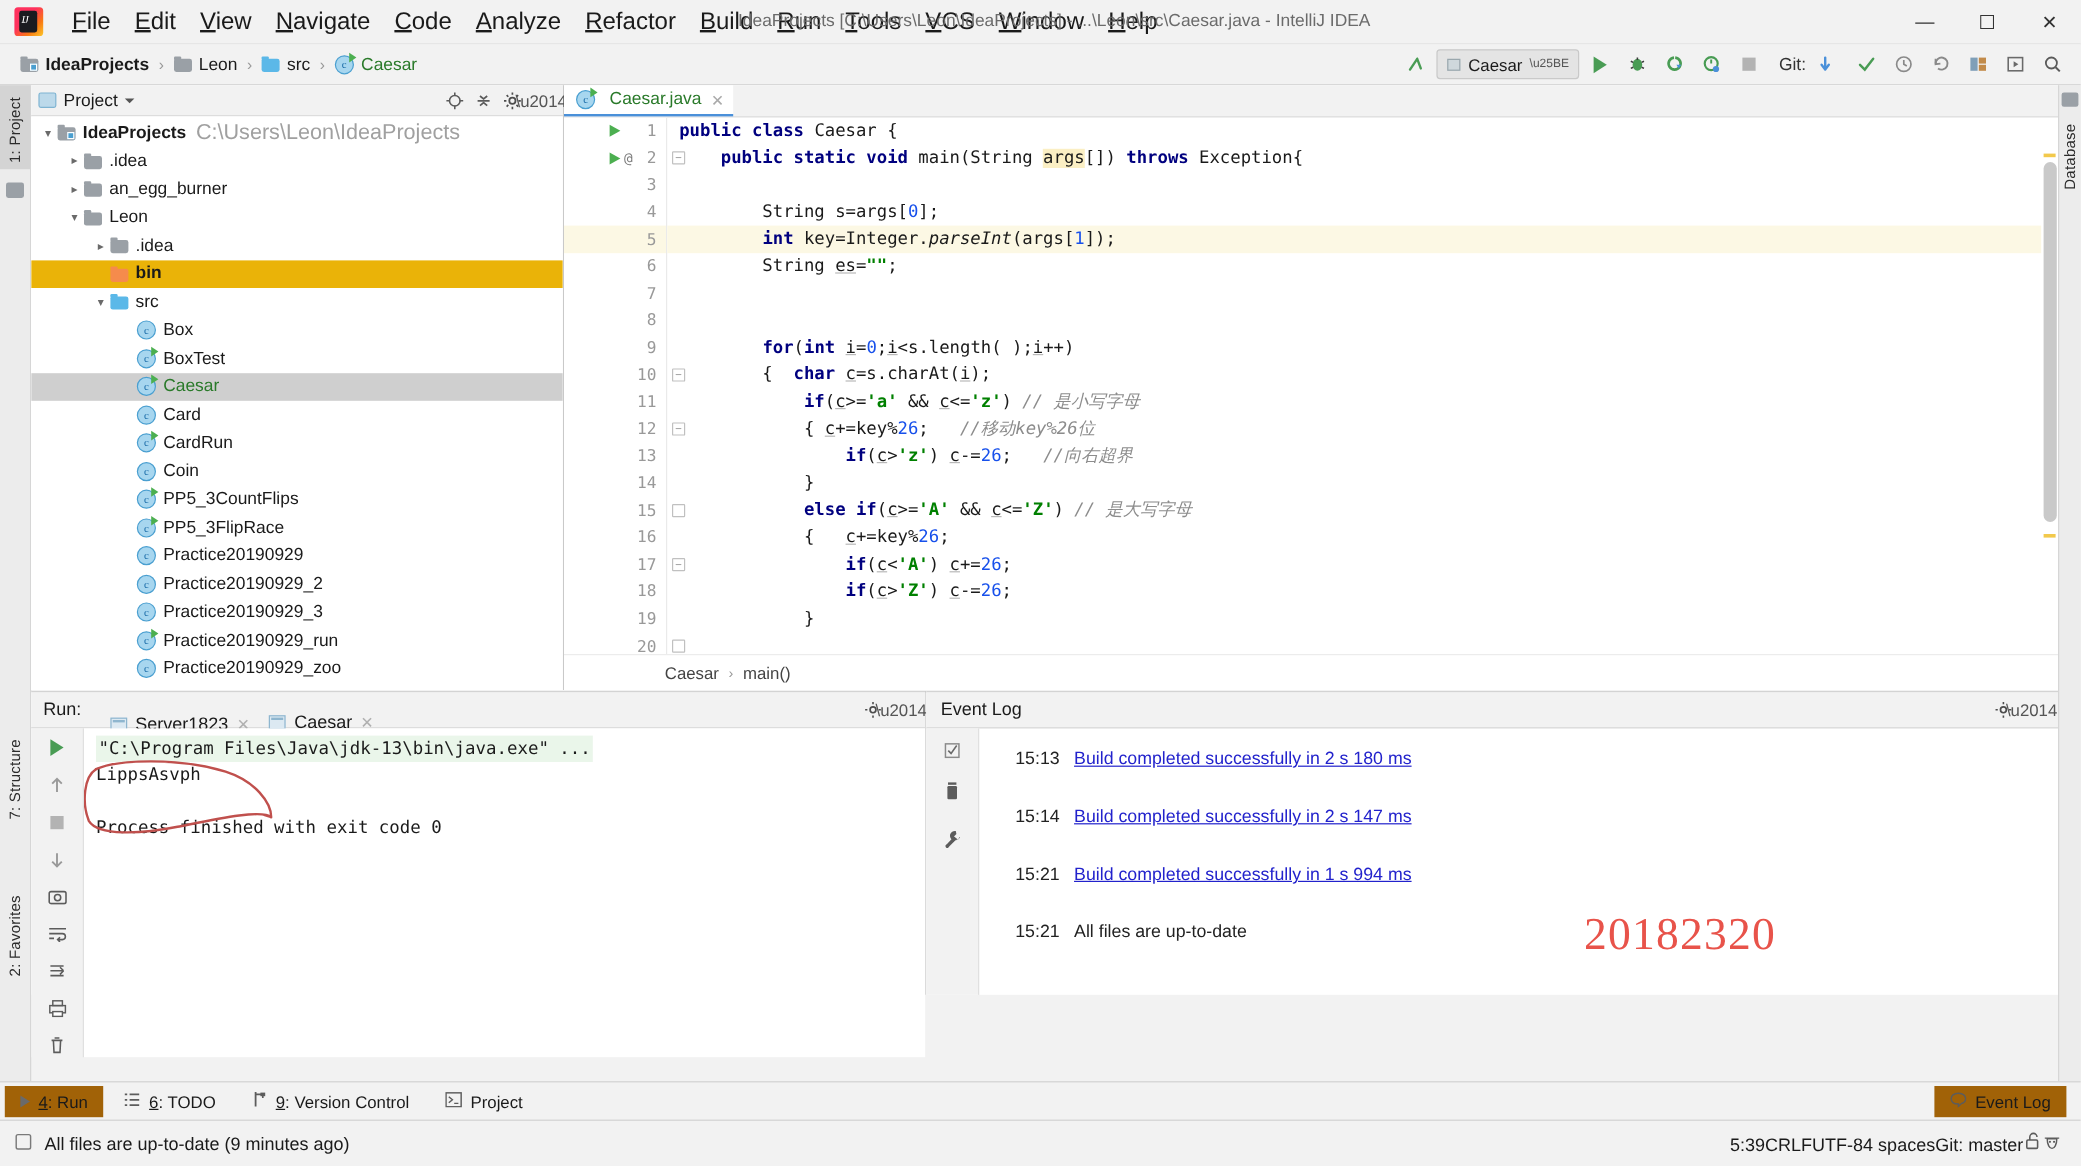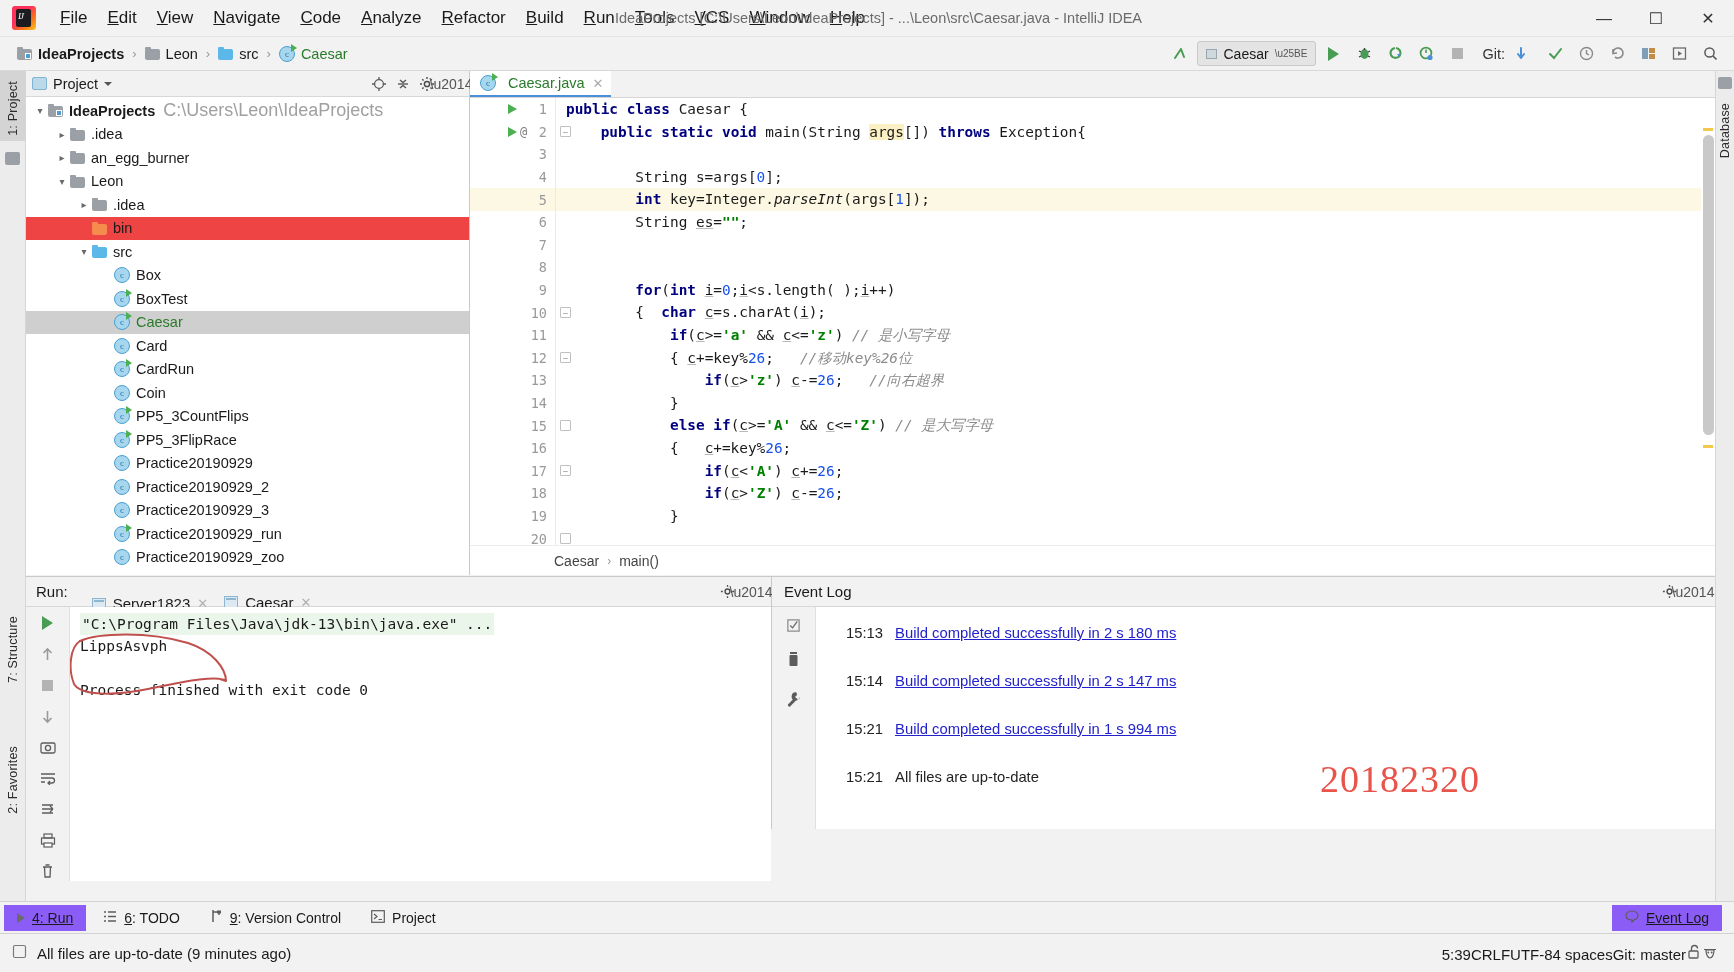--- a/index.html
+++ b/index.html
@@ -24,21 +24,21 @@
   .logo {
     width: 24px; height: 24px; margin-left: 12px; margin-right: 14px;
     position: relative; flex: 0 0 auto;
   }
   .logo-sq { position:absolute; inset:0; border-radius:3px;
     background: linear-gradient(135deg,#fe315d 0%,#fe315d 40%,#f97a12 72%,#fcc72a 100%); }
   .logo-inner { position:absolute; left:4px; top:3px; width:15px; height:18px; background:#1b1b20; border-radius:2px; }
   .logo-ij { position:absolute; left:6px; top:5px; color:#fff; font-size:9px; font-family:"Liberation Serif",serif; font-style:italic; letter-spacing:-1px;}
   .menu { display: flex; align-items: center; gap: 0px; }
   .menu-item {
-    padding: 4px 10px; font-size: 17px; color: #1a1a1a; cursor: default;
+    padding: 4px 10px; font-size: 20px; color: #1a1a1a; cursor: default;
     white-space: nowrap;
   }
   .menu-item .mn { text-decoration: underline; }
   .win-title {
     position: absolute; left: 0; right: 0; text-align: center;
     font-size: 14.5px; color: #6b6b6b; pointer-events: none; padding-left: 23px;
   }
   .win-btns { position: absolute; right: 0; top: 0; display: flex; height: 37px; }
   .win-btn {
     width: 52px; height: 37px; display: flex; align-items: center; justify-content: center;
@@ -112,21 +112,21 @@
     display: flex; align-items: center; padding: 0 6px; flex: 0 0 auto;
   }
   .panel-title { font-size: 14.5px; margin-left: 6px; }
   .panel-head .spacer { margin-left: auto; }
   .ph-btn { width: 24px; height: 22px; display: flex; align-items: center; justify-content: center; color:#555; font-size:14px;}
   .proj-icon { width:15px;height:13px;background:#bcd9ea;border:1px solid #7fb4d2;border-radius:2px; }
   .caret-d { width:0;height:0;border-top:4px solid #555;border-left:4px solid transparent;border-right:4px solid transparent;margin-left:6px;}
   .tree { flex: 1 1 auto; overflow: hidden; padding-top: 2px; background:#fff;}
   .trow { display: flex; align-items: center; height: 23.5px; padding-left: 6px; font-size: 14.5px; white-space: nowrap; }
   .trow.selected { background: #cfcfcf; }
-  .trow.hl { background: #ef4444; }
+  .trow.hl { background: #eab308; font-weight: bold; }
   .arrow { width: 16px; display: flex; align-items: center; justify-content: center; color: #6a6a6a; font-size: 10px; flex:0 0 auto;}
   .arrow.none { visibility: hidden; }
   .tlabel.bold { font-weight: bold; }
   .tlabel.green { color: #2a7a2a; }
   .tpath { color: #a0a0a0; margin-left: 8px; font-size: 18px; }
 
   
   .editor-wrap {
     position: absolute; left: 470px; top: 71px; width: 1245px; height: 504px; background: #fff;
   }
@@ -234,21 +234,21 @@
     position: absolute; color: #e8534a; font-family: "Liberation Serif", serif;
     font-size: 38px; letter-spacing: 1px;
   }
 
   
   .toolwin-bar {
     position: absolute; left: 0; top: 901px; width: 1734px; height: 32px;
     background: #f2f2f2; border-top: 1px solid #d2d2d2; display: flex; align-items: center;
   }
   .tw-item { display:flex; align-items:center; gap:7px; padding: 0 13px; height: 26px; font-size: 14px; margin-left:4px;}
-  .tw-item.active { background: #8b5cf6; text-decoration: underline; }
+  .tw-item.active { background: #a16207; }
   .tw-item .u { text-decoration: underline; }
   .tw-right { margin-left:auto; display:flex; align-items:center; padding-right:12px; }
   .statusbar {
     position: absolute; left: 0; top: 933px; width: 1734px; height: 39px;
     background: #f2f2f2; border-top: 1px solid #d2d2d2; display: flex; align-items: center;
   }
   .sb-left { display:flex; align-items:center; gap:10px; padding-left: 12px; font-size: 15px;}
   .sb-right { margin-left:auto; display:flex; align-items:flex-end; padding-right: 16px; font-size: 15px;}
 </style>
 </head>

